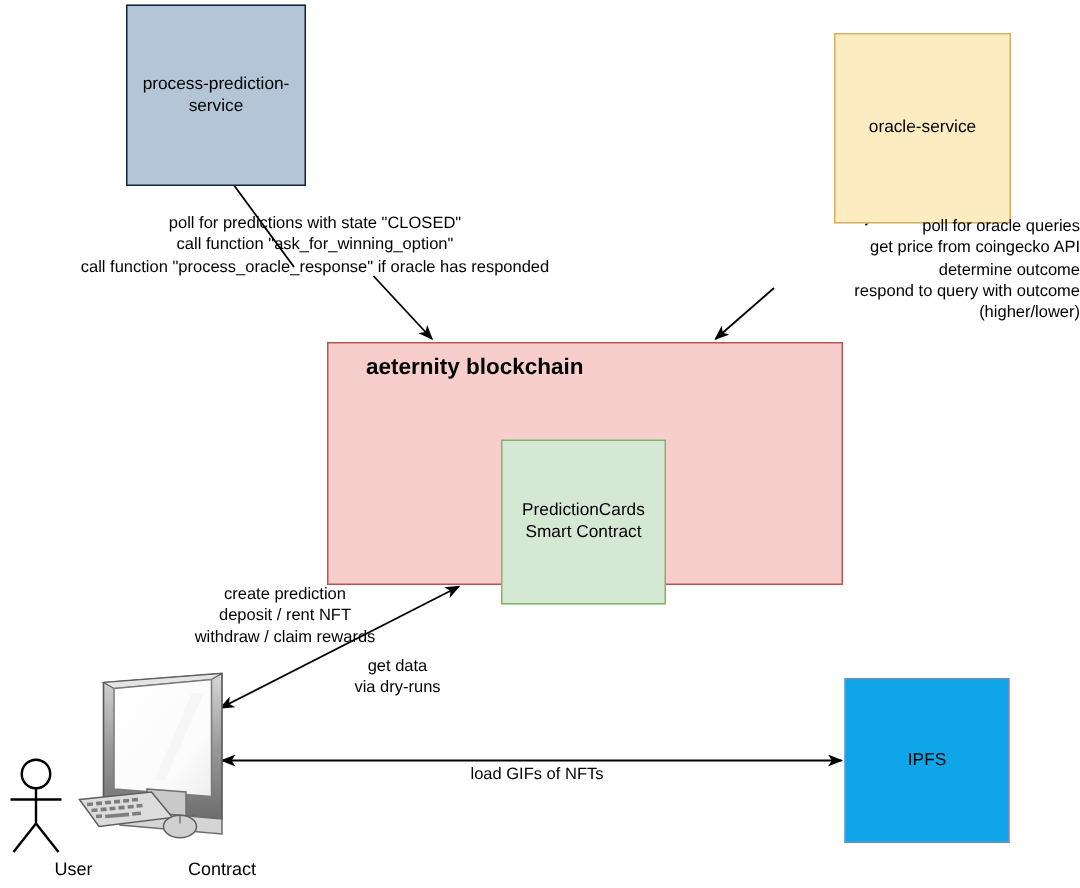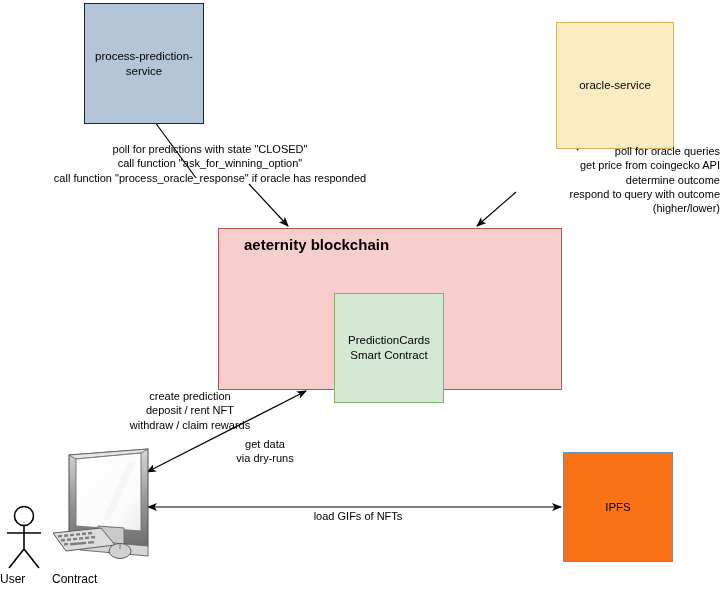--- a/index.html
+++ b/index.html
@@ -63,21 +63,21 @@
   #node-smart-contract {
     left: 334px; top: 261px;
     width: 110px; height: 110px;
     background: #d5e8d4;
     border: 1px solid #82b366;
     margin-top: 32px;
   }
   #node-ipfs {
     left: 563px; top: 452px;
     width: 110px; height: 110px;
-    background: #f97316;
+    background: #0ea5e9;
     border: 1px solid #6c8ebf;
   }
   .edge-label {
     position: absolute;
     font-size: 11px;
     line-height: 1.3;
     text-align: center;
     white-space: pre-line;
     background: transparent;
   }
@@ -98,21 +98,22 @@
     left: 200px; top: 437px;
     width: 130px;
   }
   #label-load-gifs {
     left: 248px; top: 509px;
     width: 220px;
   }
   .figure-caption {
     position: absolute;
     font-size: 12px;
-    text-align: left;
+    text-align: center;
+    margin-left: 26px;
   }
   #caption-user { left: 0px; top: 572px; width: 46px; }
   #caption-frontend { left: 52px; top: 572px; width: 140px; }
 </style>
 </head>
 <body>
 
 <svg id="canvas" viewBox="0 0 720 592">
   <defs>
     <marker id="arrowhead" markerWidth="10" markerHeight="8" refX="9" refY="4" orient="auto" markerUnits="userSpaceOnUse">

